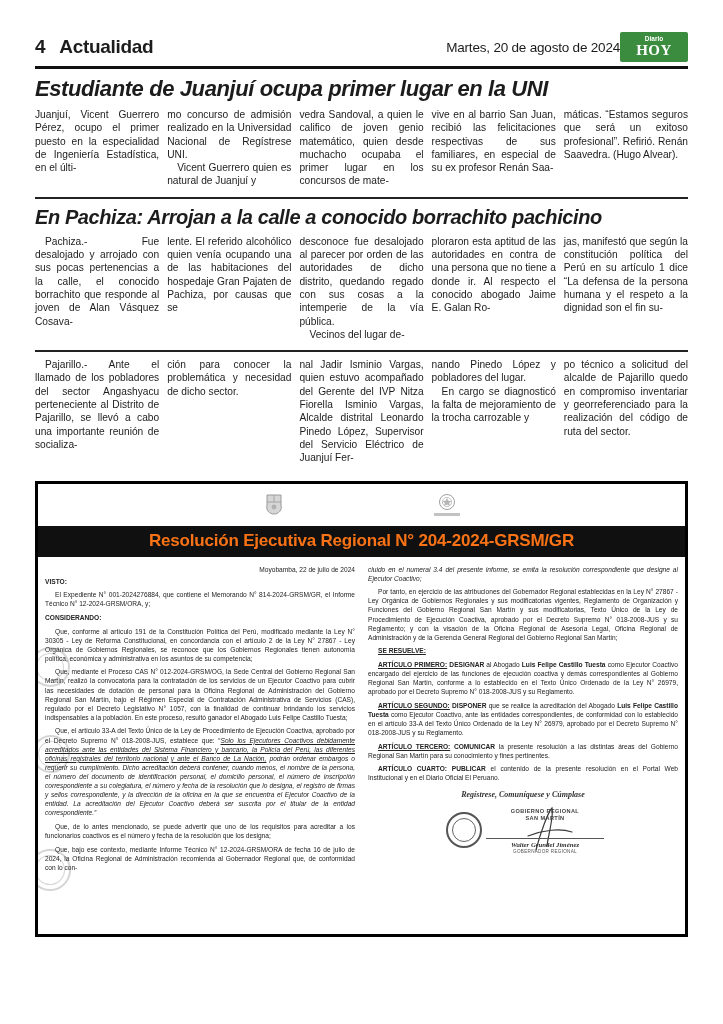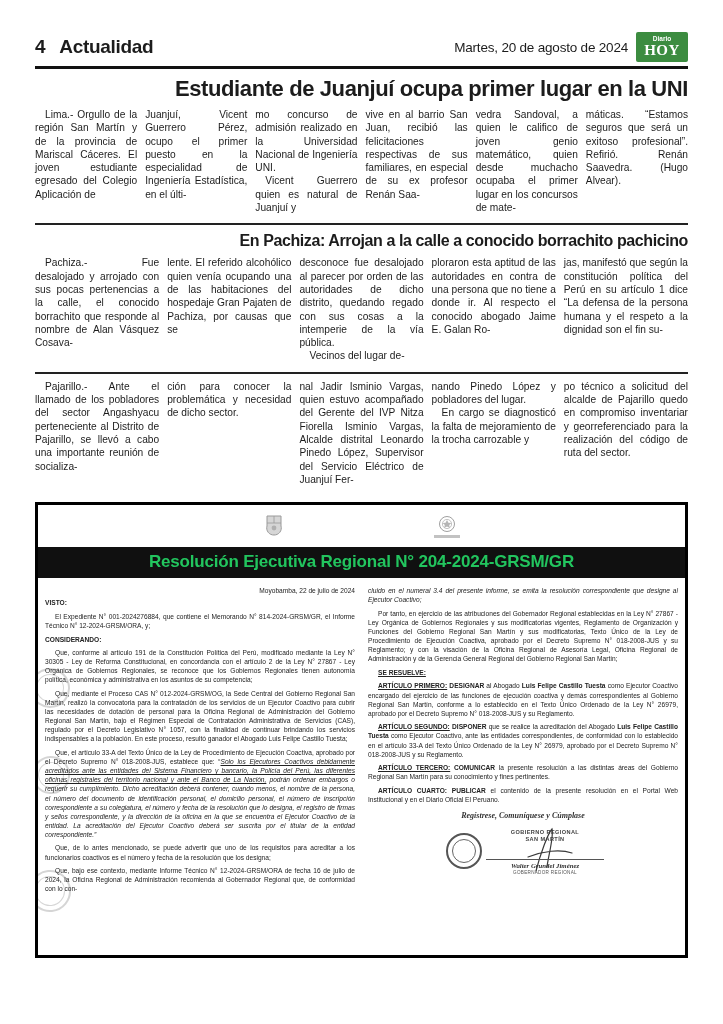--- a/index.html
+++ b/index.html
@@ -4,49 +4,49 @@
 <style>
   * { margin:0; padding:0; box-sizing:border-box; }
   html,body { width:723px; height:1024px; background:#f6f6f4; }
   body { font-family:"Liberation Sans", sans-serif; color:#1c1c1c; position:relative; }
   .sheet { position:absolute; inset:0; background:#ffffff; }
   .content { margin:0 35px; }
 
   
   .masthead { display:flex; justify-content:space-between; align-items:center; padding-top:30px; height:64px; }
   .section-label { font-size:19px; font-weight:bold; letter-spacing:-0.3px; display:flex; gap:14px; align-items:baseline; }
-  .mast-right { display:flex; align-items:center; gap:8px; }
+  .mast-right { display:flex; align-items:center; }
   .mast-date { font-size:13.5px; letter-spacing:-0.2px; }
-  .hoy-logo { background:#3c8c40; color:#fff; width:52px; height:30px; border-radius:2px; display:flex; flex-direction:column; align-items:center; justify-content:center; line-height:1; }
+  .hoy-logo { background:#3c8c40; color:#fff; width:68px; height:30px; border-radius:2px; display:flex; flex-direction:column; align-items:center; justify-content:center; line-height:1; }
   .hoy-logo .diario { font-size:6.5px; font-weight:bold; margin-bottom:1px; }
   .hoy-logo .hoy { font-size:15px; font-weight:bold; font-family:"Liberation Serif", serif; letter-spacing:0.5px; }
   .top-rule { border-top:3px solid #111; margin-top:2px; }
 
   
-  .headline { text-align:right; font-weight:bold; letter-spacing:-0.4px; margin-top:7px; }
+  .headline { text-align:left; font-weight:bold; letter-spacing:-0.4px; margin-top:7px;font-style:italic; }
   .h-1 { font-size:22px; }
-  .h-2 { font-size:16px; }
+  .h-2 { font-size:20px; }
   .h-3 { font-size:17.5px; }
   .cols { display:flex; gap:8px; margin-top:6px; padding-bottom:9px; }
   .col { flex:1; font-size:10.2px; line-height:13.3px; text-align:justify; }
   .col p { margin:0; }
   .divider { border-top:2px solid #222; }
 
   .ind { text-indent:10px; }
   .bold { font-weight:bold; }
   .u { text-decoration:underline; }
   .ital { font-style:italic; }
   .right { text-align:right; }
 
   
   .resolution { margin:7px 35px 0 35px; border:3px solid #000; height:456px; background:#fff; position:relative; overflow:hidden; }
   .res-logos { height:42px; display:flex; align-items:center; justify-content:center; gap:150px; }
   .res-logo { display:flex; flex-direction:column; align-items:center; color:#9a9a9a; }
   .res-logo .cap { width:26px; height:3px; background:#c2c2c2; margin-top:2px; }
-  .res-titlebar { background:#101010; color:#22c55e; text-align:center; font-size:17px; font-weight:bold; letter-spacing:-0.2px; padding:5px 0 6px 0; }
+  .res-titlebar { background:#101010; color:#f97316; text-align:center; font-size:17px; font-weight:bold; letter-spacing:-0.2px; padding:5px 0 6px 0; }
   .res-body { position:relative; display:flex; gap:13px; padding:8px 7px; }
   .res-col { width:50%; font-size:6.6px; line-height:1.38; text-align:justify; color:#222; }
   .res-col p { margin:0 0 4.5px 0; }
   .res-col p.right { margin-bottom:3px; }
 
   .seal { position:absolute; border-radius:50%; border:2px solid rgba(40,40,40,0.35); opacity:0.55; }
   .seal::after { content:""; position:absolute; inset:4px; border-radius:50%; border:1px solid rgba(40,40,40,0.35); }
 
   .sig-block { margin-top:6px; display:flex; flex-direction:column; align-items:center; }
   .sig-closing { font-family:"Liberation Serif", serif; font-style:italic; font-weight:bold; font-size:8px; color:#333; }
@@ -75,45 +75,42 @@
           <span class="diario">Diario</span>
           <span class="hoy">HOY</span>
         </div>
       </div>
     </div>
     <div class="top-rule"></div>
 
     <div class="headline h-1">Estudiante de Juanjuí ocupa primer lugar en la UNI</div>
     <div class="cols">
       <div class="col">
-          <p class="ind"><span>Lima.- Orgullo de la región San Martín y de la provincia de Mariscal Cáceres. El joven estudiante egresado del Colegio Aplicación de</span></p>
-        </div>
-      <div class="col">
           <p><span>Juanjuí, Vicent Guerrero Pérez, ocupo el primer puesto en la especialidad de Ingeniería Estadística, en el últi-</span></p>
         </div>
       <div class="col">
-          <p><span>mo concurso de admisión realizado en la Universidad Nacional de Ingeniería UNI.</span></p>
+          <p><span>mo concurso de admisión realizado en la Universidad Nacional de Regístrese UNI.</span></p>
           <p class="ind"><span>Vicent Guerrero quien es natural de Juanjuí y</span></p>
         </div>
       <div class="col">
+          <p><span>vedra Sandoval, a quien le califico de joven genio matemático, quien desde muchacho ocupaba el primer lugar en los concursos de mate-</span></p>
+        </div>
+      <div class="col">
           <p><span>vive en al barrio San Juan, recibió las felicitaciones respectivas de sus familiares, en especial de su ex profesor Renán Saa-</span></p>
-        </div>
-      <div class="col">
-          <p><span>vedra Sandoval, a quien le califico de joven genio matemático, quien desde muchacho ocupaba el primer lugar en los concursos de mate-</span></p>
         </div>
       <div class="col">
           <p><span>máticas. “Estamos seguros que será un exitoso profesional”. Refirió. Renán Saavedra. (Hugo Alvear).</span></p>
         </div>
     </div>
     <div class="divider"></div>
 
     <div class="headline h-2">En Pachiza: Arrojan a la calle a conocido borrachito pachicino</div>
     <div class="cols">
       <div class="col">
-          <p class="ind"><span>Pachiza.- Fue desalojado y arrojado con sus pocas pertenencias a la calle, el conocido borrachito que responde al nombre de Alan Vásquez Cosava-</span></p>
+          <p class="ind"><span>Pachiza.- Fue desalojado y arrojado con sus pocas pertenencias a la calle, el conocido borrachito que responde al joven de Alan Vásquez Cosava-</span></p>
         </div>
       <div class="col">
           <p><span>lente. El referido alcohólico quien venía ocupando una de las habitaciones del hospedaje Gran Pajaten de Pachiza, por causas que se</span></p>
         </div>
       <div class="col">
           <p><span>desconoce fue desalojado al parecer por orden de las autoridades de dicho distrito, quedando regado con sus cosas a la intemperie de la vía pública.</span></p>
           <p class="ind"><span>Vecinos del lugar de-</span></p>
         </div>
       <div class="col">
           <p><span>ploraron esta aptitud de las autoridades en contra de una persona que no tiene a donde ir. Al respecto el conocido abogado Jaime E. Galan Ro-</span></p>

